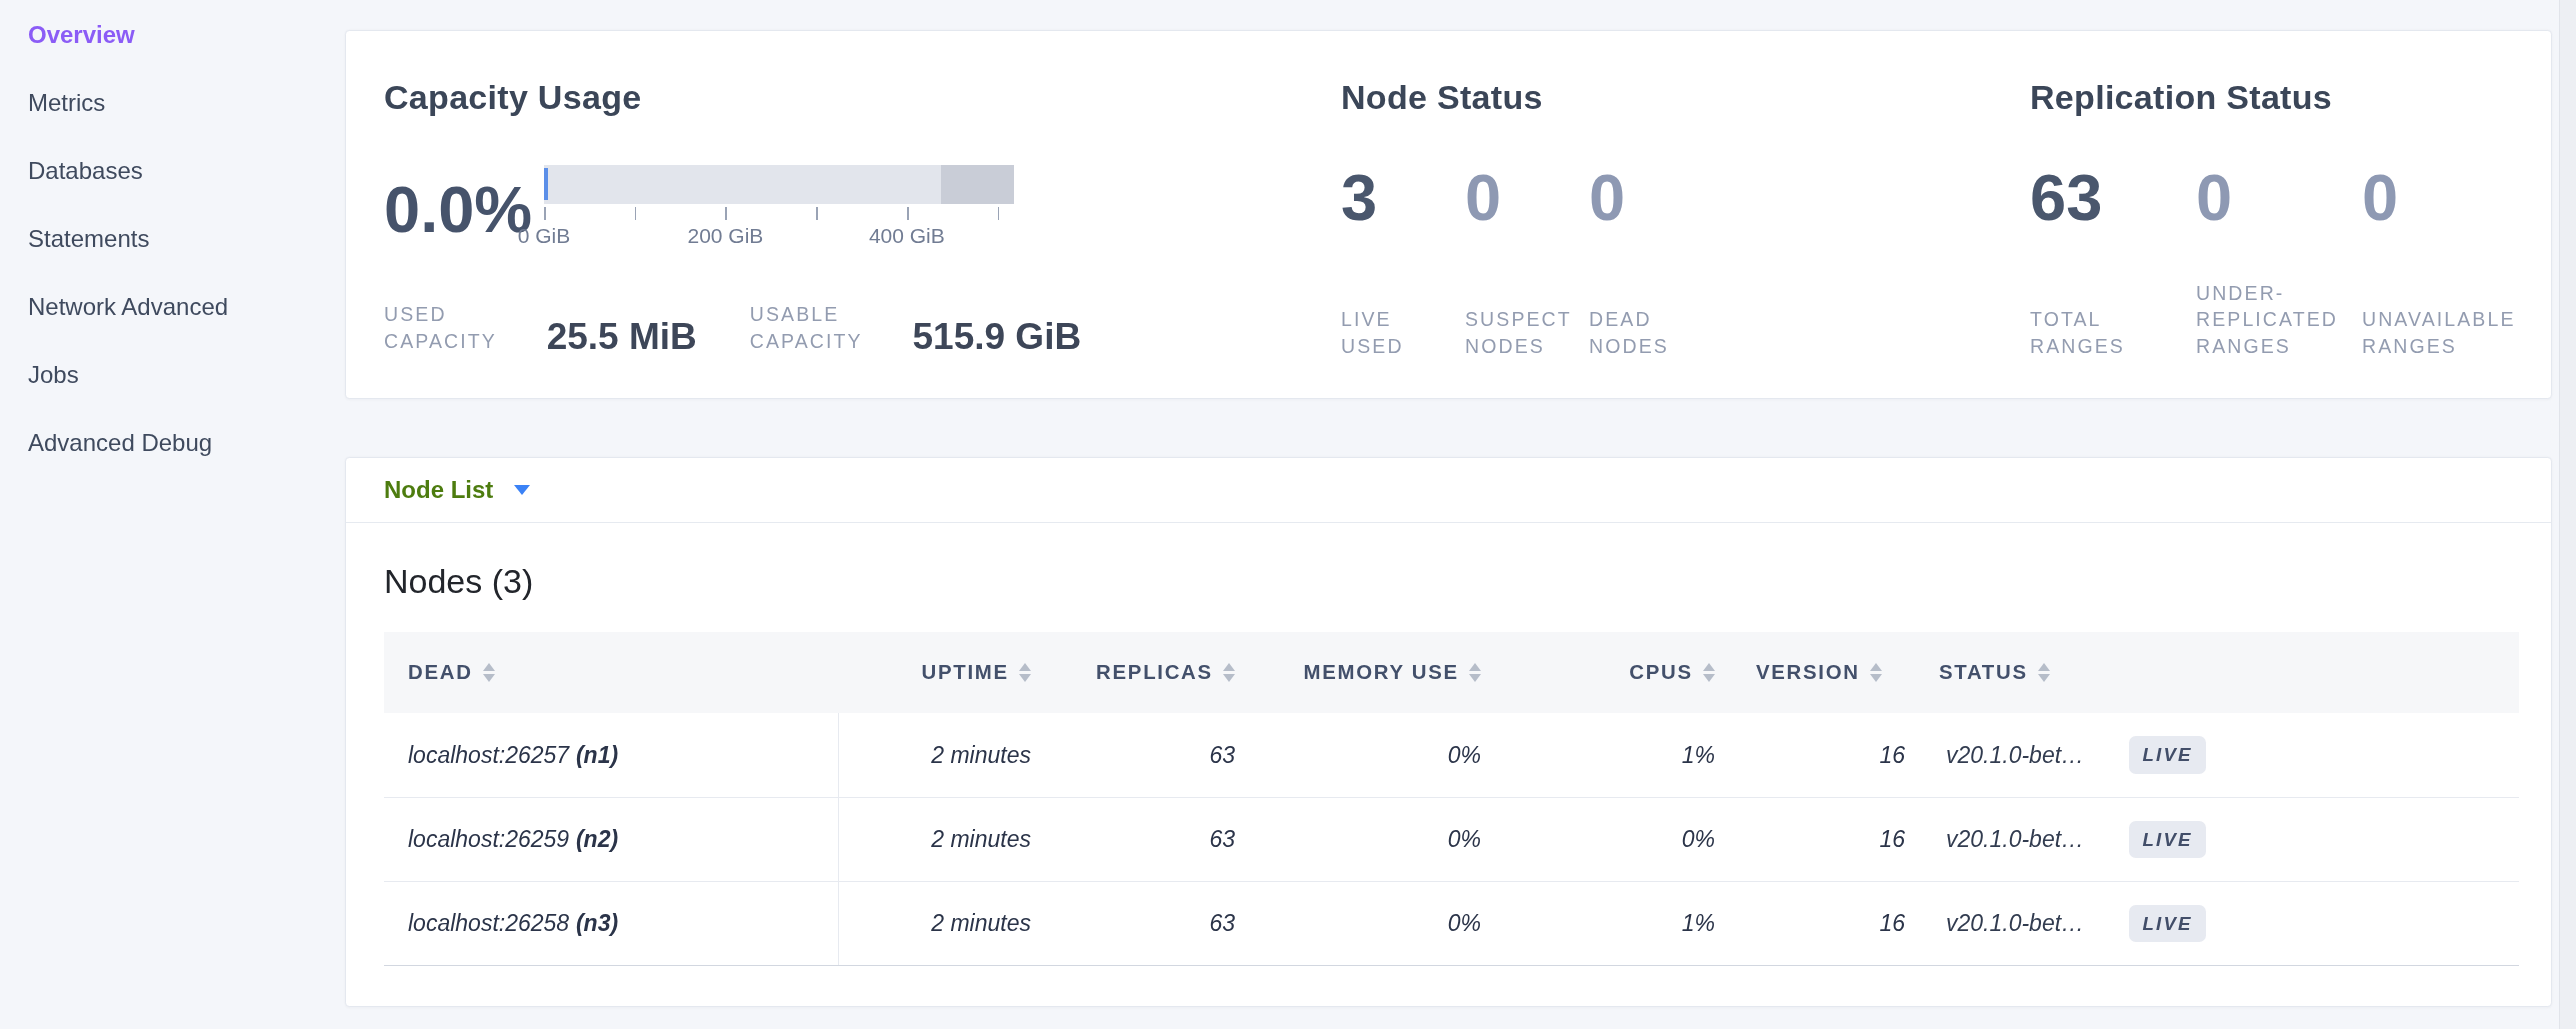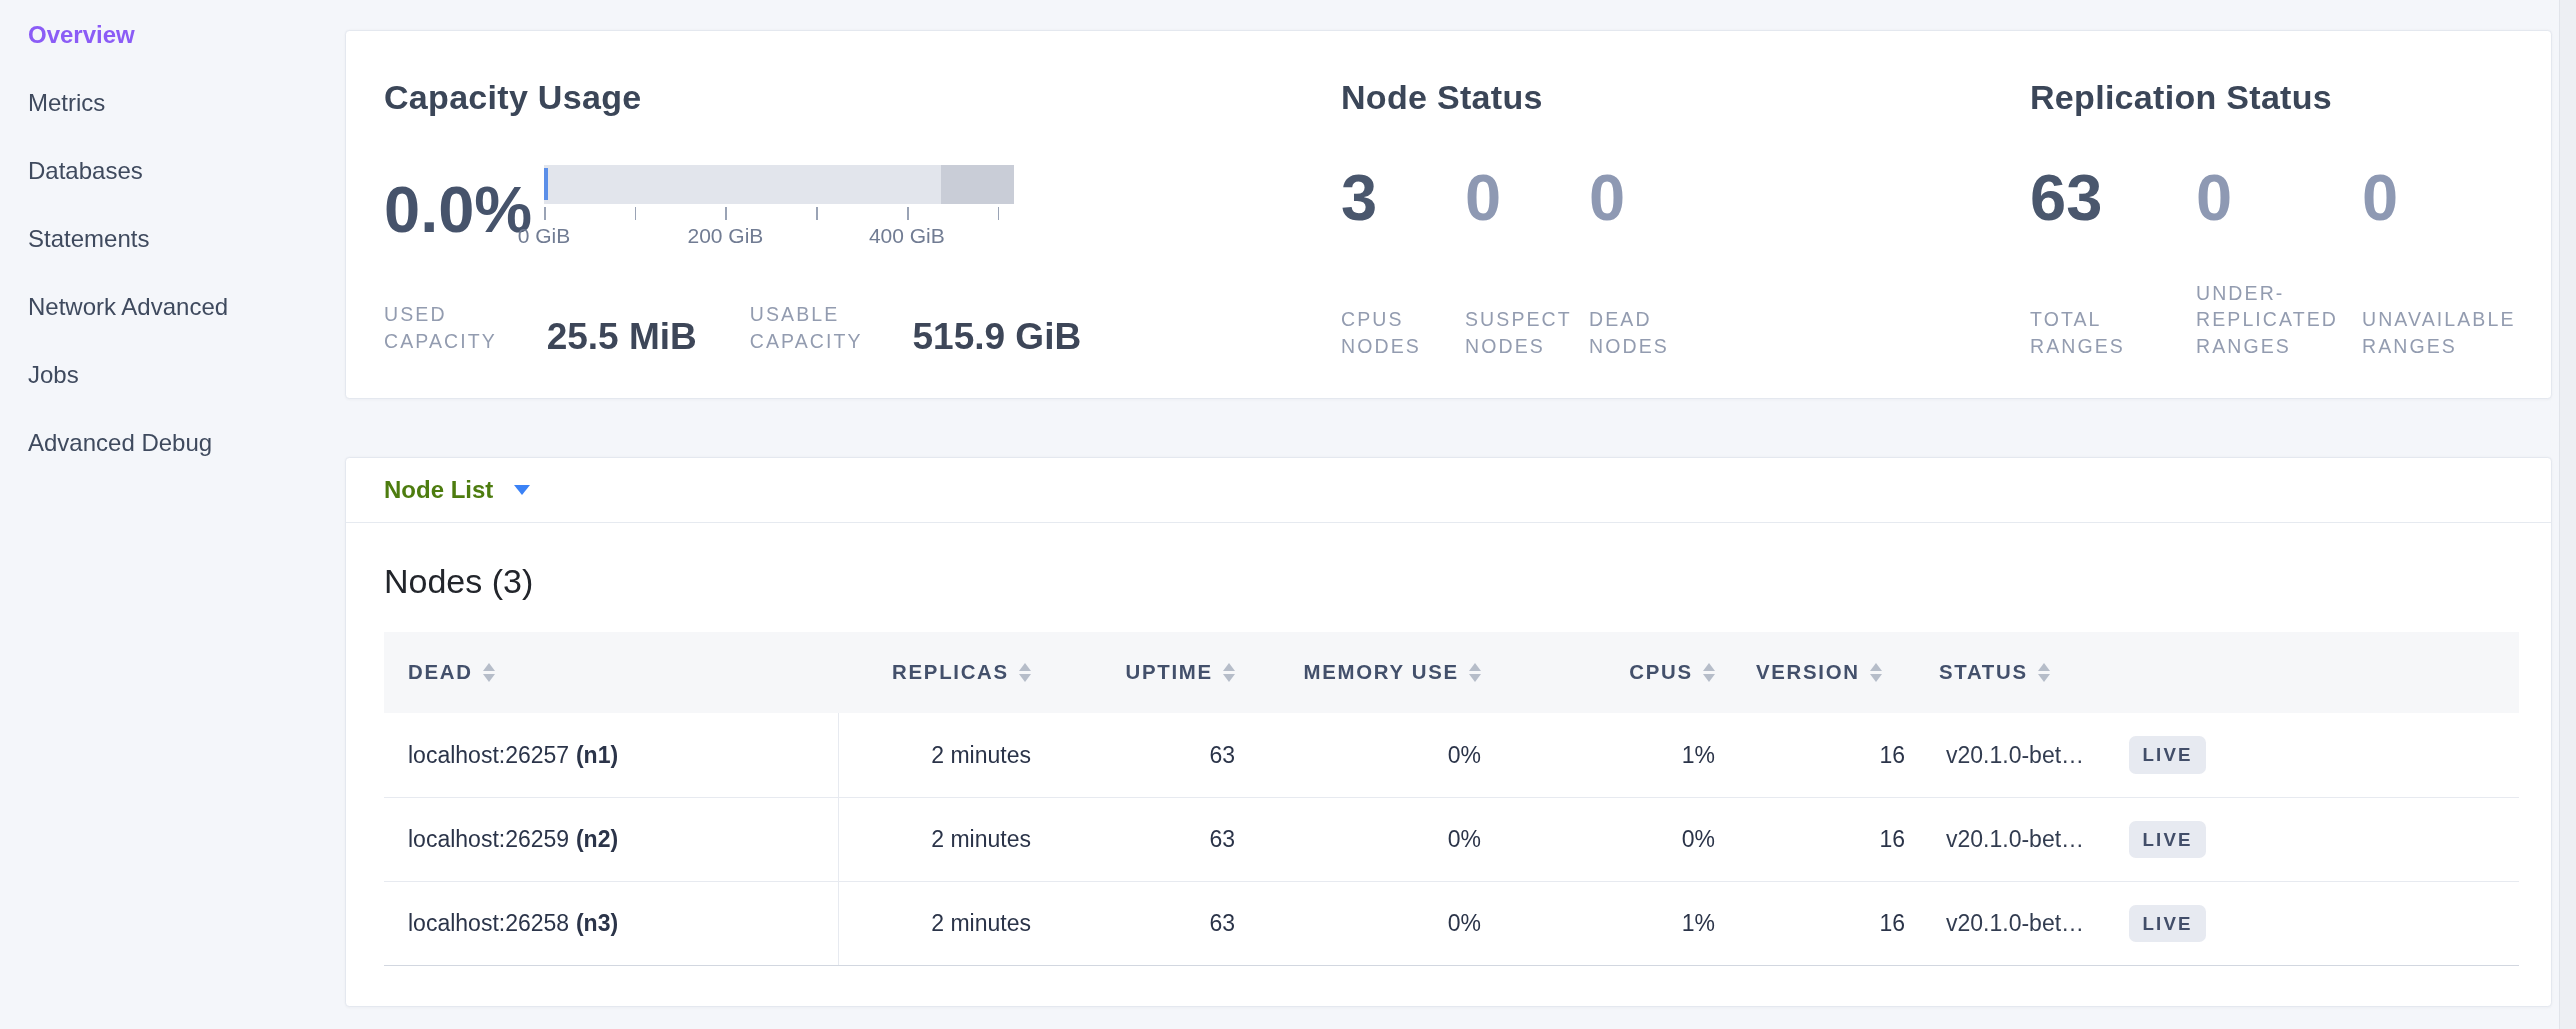--- a/index.html
+++ b/index.html
@@ -70,21 +70,21 @@
         color:#43506b; padding:0 17px; cursor:pointer; }
   .th.right { justify-content:flex-end; }
   .th.left-pad { padding-left:24px; }
   .th .wrap2 { max-width:112px; text-align:right; line-height:1.4; }
   .sort { display:inline-flex; flex-direction:column; gap:3.4px; margin-left:10.2px; flex:0 0 auto; }
   .sort .up { width:0;height:0;border-left:6.8px solid transparent;border-right:6.8px solid transparent;border-bottom:8.5px solid #b6bdc9; }
   .sort .dn { width:0;height:0;border-left:6.8px solid transparent;border-right:6.8px solid transparent;border-top:8.5px solid #b6bdc9; }
 
   .row { height:84px; font-size:23px; color:#2b3449; }
   .row + .row { border-top:0.8px solid #e7eaf0; }
-  .cell { display:flex; align-items:center; padding:0 17px; }
+  .cell { display:flex; align-items:center; padding:0 17px;font-style:italic; }
   .cell.right { justify-content:flex-end; }
   .cell.nodes { padding-left:24px; border-right:0.8px solid #e7eaf0; }
   .node-id { font-weight:700; margin-left:6.8px; }
   .cell.version { padding-left:24px; color:#323c50; }
   .badge { background:#e7eaf1; border-radius:6.8px; padding:7.6px 13.6px; font-size:18.7px; font-weight:700;
            letter-spacing:2.1px; color:#424e69; }
 
   .scroll-strip { position:absolute; right:0; top:0; width:17px; height:1030px;
                   background:#edeff3; border-left:0.8px solid #e1e4ea; }
 </style>
@@ -137,21 +137,21 @@
         <div class="cap-val">515.9 GiB</div>
       </div>
     </div>
   </div>
 
   <div class="sec-nodestatus">
     <div class="sec-title">Node Status</div>
     <div class="stats-row">
       <div class="stat">
         <div class="num primary">3</div>
-        <div class="mini-label">CPUS NODES</div>
+        <div class="mini-label">LIVE USED</div>
       </div>
       <div class="stat">
         <div class="num">0</div>
         <div class="mini-label">SUSPECT NODES</div>
       </div>
       <div class="stat">
         <div class="num">0</div>
         <div class="mini-label">DEAD NODES</div>
       </div>
     </div>
@@ -188,28 +188,28 @@
 
     <div class="tr thead">
       <div class="th left-pad">
         <span>DEAD</span>
         <span class="sort">
             <span class="up"></span>
             <span class="dn"></span>
           </span>
       </div>
       <div class="th right">
+        <span>UPTIME</span>
+        <span class="sort">
+            <span class="up"></span>
+            <span class="dn"></span>
+          </span>
+      </div>
+      <div class="th right">
         <span>REPLICAS</span>
-        <span class="sort">
-            <span class="up"></span>
-            <span class="dn"></span>
-          </span>
-      </div>
-      <div class="th right">
-        <span>UPTIME</span>
         <span class="sort">
             <span class="up"></span>
             <span class="dn"></span>
           </span>
       </div>
       <div class="th right">
         <span>MEMORY USE</span>
         <span class="sort">
             <span class="up"></span>
             <span class="dn"></span>

